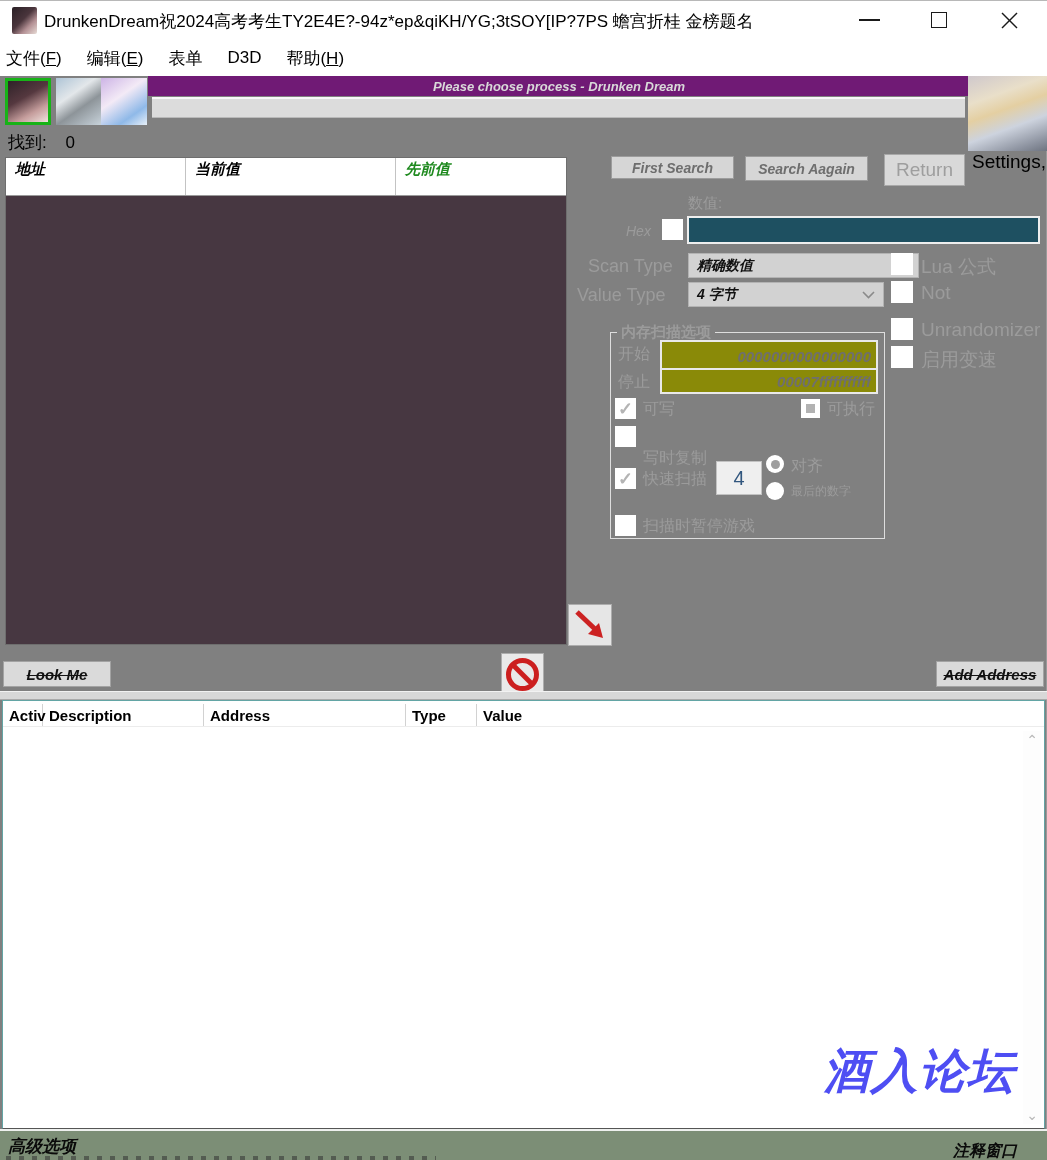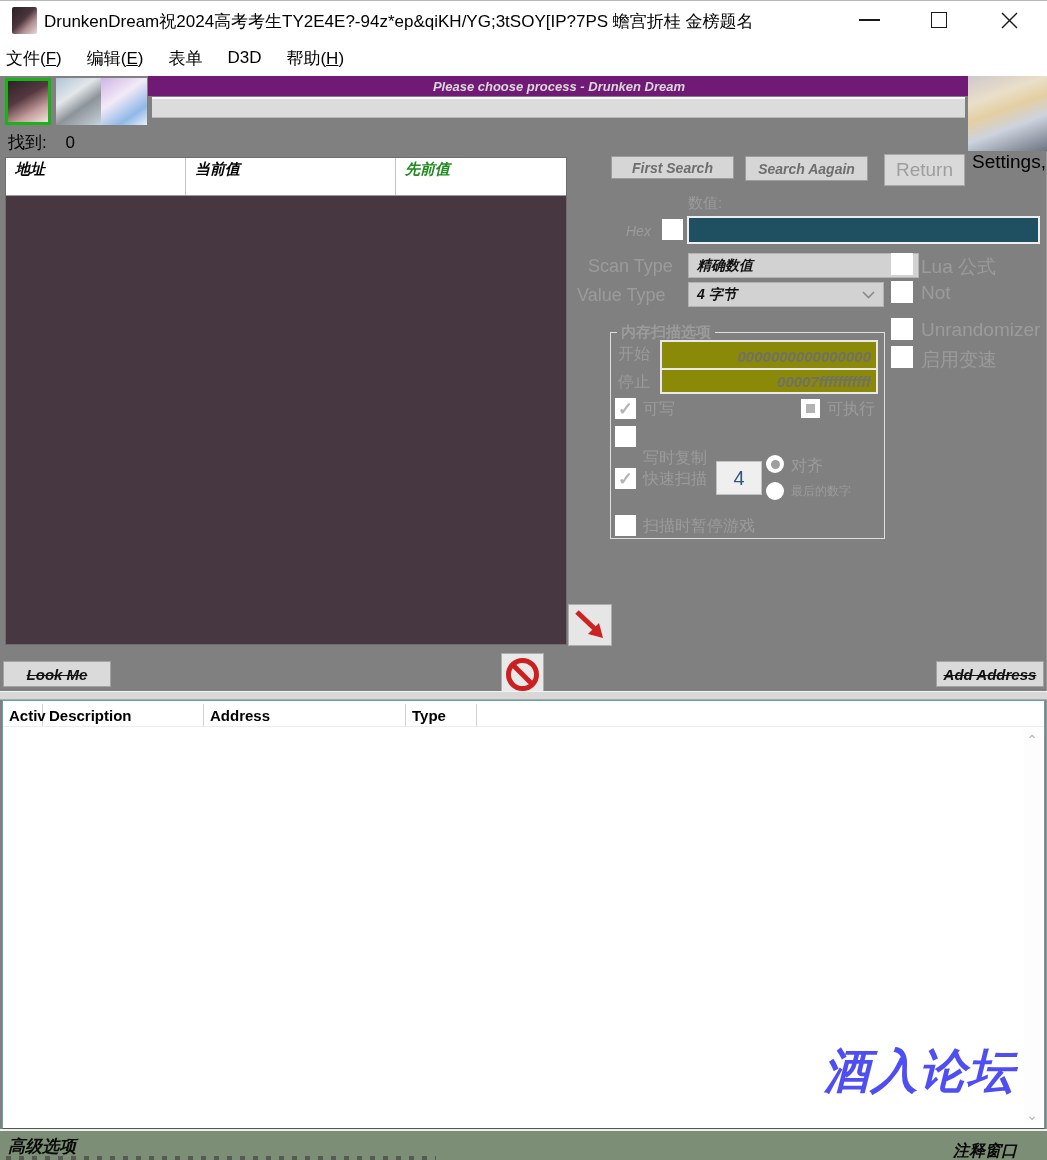--- a/index.html
+++ b/index.html
@@ -290,20 +290,21 @@
 <div class="abs btn btn-addaddr">Add Address</div>
 
 <div class="abs splitter"></div>
 
 <div class="abs addrlist">
   <div class="al-header">
     <div class="al-col al-c1">Activ</div>
     <div class="al-col al-c2">Description</div>
     <div class="al-col al-c3">Address</div>
     <div class="al-col al-c4">Type</div>
+    <div class="al-col al-c5">Value</div>
   </div>
   <div class="scroll-track">
     <div class="scroll-arrow sa-up">⌃</div>
     <div class="scroll-arrow sa-down">⌄</div>
   </div>
 </div>
 
 <div class="abs footer"></div>
 <div class="abs adv-label">高级选项</div>
 <div class="abs comment-label">注释窗口</div>

